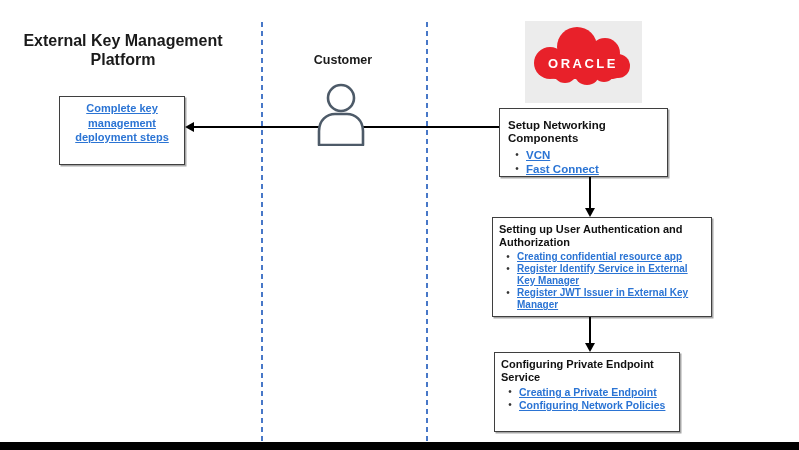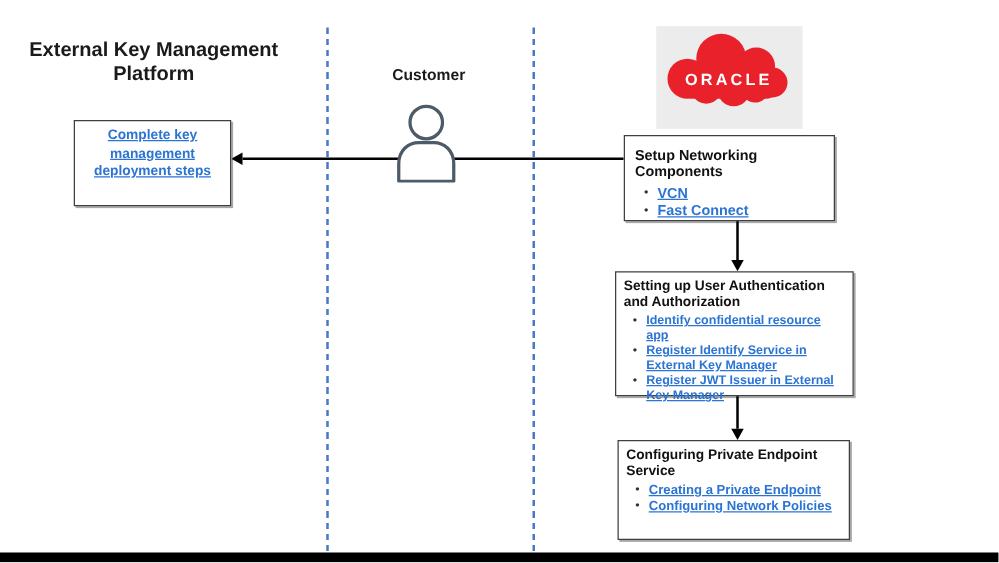--- a/index.html
+++ b/index.html
@@ -33,21 +33,21 @@
     position:absolute; background:#ffffff; border:1.8px solid #3f3f3f;
     box-shadow:1.5px 1.5px 0 rgba(60,60,60,0.45);
   }
   #left-box { left:59px; top:96px; width:126px; height:69px;
     display:flex; justify-content:center; text-align:center;
     padding:4px 8px;
   }
   #left-box a { font-size:11px; line-height:14.5px; }
 
   #box-networking { left:499px; top:108px; width:169px; height:69px; padding:10px 8px 0 8px; }
-  #box-auth       { left:492px; top:217px; width:191px; height:100px; padding:5px 6px 16px 6px; }
+  #box-auth       { left:492px; top:217px; width:220px; height:100px; padding:5px 6px 16px 6px; }
   #box-endpoint   { left:494px; top:352px; width:186px; height:80px; padding:5px 6px 0 6px; }
 
   .box-title { font-size:11px; font-weight:bold; color:#111; line-height:12.5px; margin-bottom:3px; }
   #box-networking .box-title { font-size:11.5px; margin-bottom:4px; }
 
   ul.link-list { list-style:none; margin:0; padding:0; }
   ul.link-list li { display:flex; align-items:flex-start; }
   .bullet { width:18px; flex:0 0 18px; text-align:center; color:#333; font-size:10px; line-height:13px; }
   a.diagram-link {
     color:#2b74d4; text-decoration:underline; font-weight:bold; cursor:pointer;
@@ -142,21 +142,21 @@
   </div>
 
   <div class="vline" style="left:589px; top:177px; height:31px;"></div>
   <div class="arrow-down" style="left:585px; top:208px;"></div>
 
   <div class="flow-box" id="box-auth">
     <div class="box-title">Setting up User Authentication and Authorization</div>
     <ul class="link-list">
       <li>
         <span class="bullet">•</span>
-        <a class="diagram-link">Identify confidential resource app</a>
+        <a class="diagram-link">Creating confidential resource app</a>
       </li>
       <li>
         <span class="bullet">•</span>
         <a class="diagram-link">Register Identify Service in External Key Manager</a>
       </li>
       <li>
         <span class="bullet">•</span>
         <a class="diagram-link">Register JWT Issuer in External Key Manager</a>
       </li>
     </ul>

